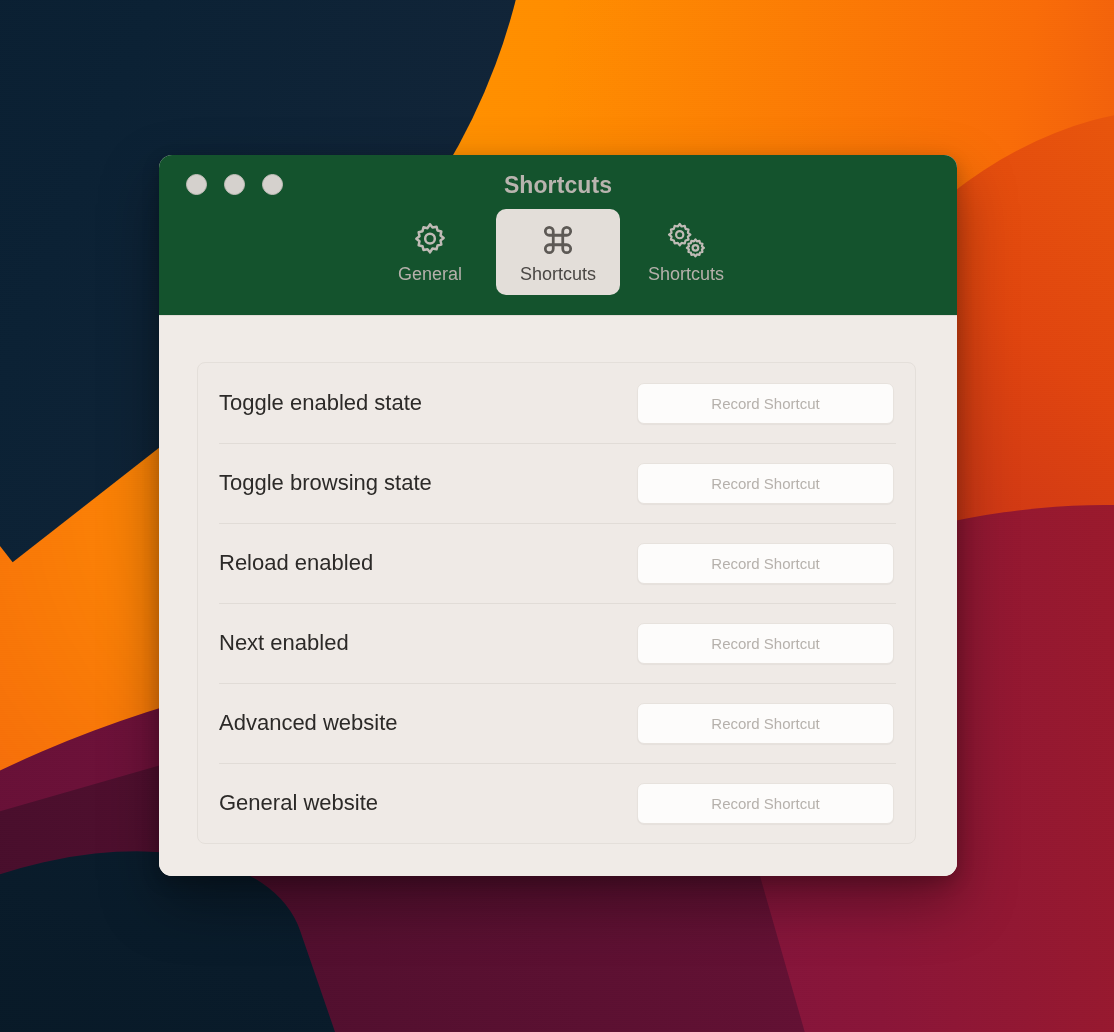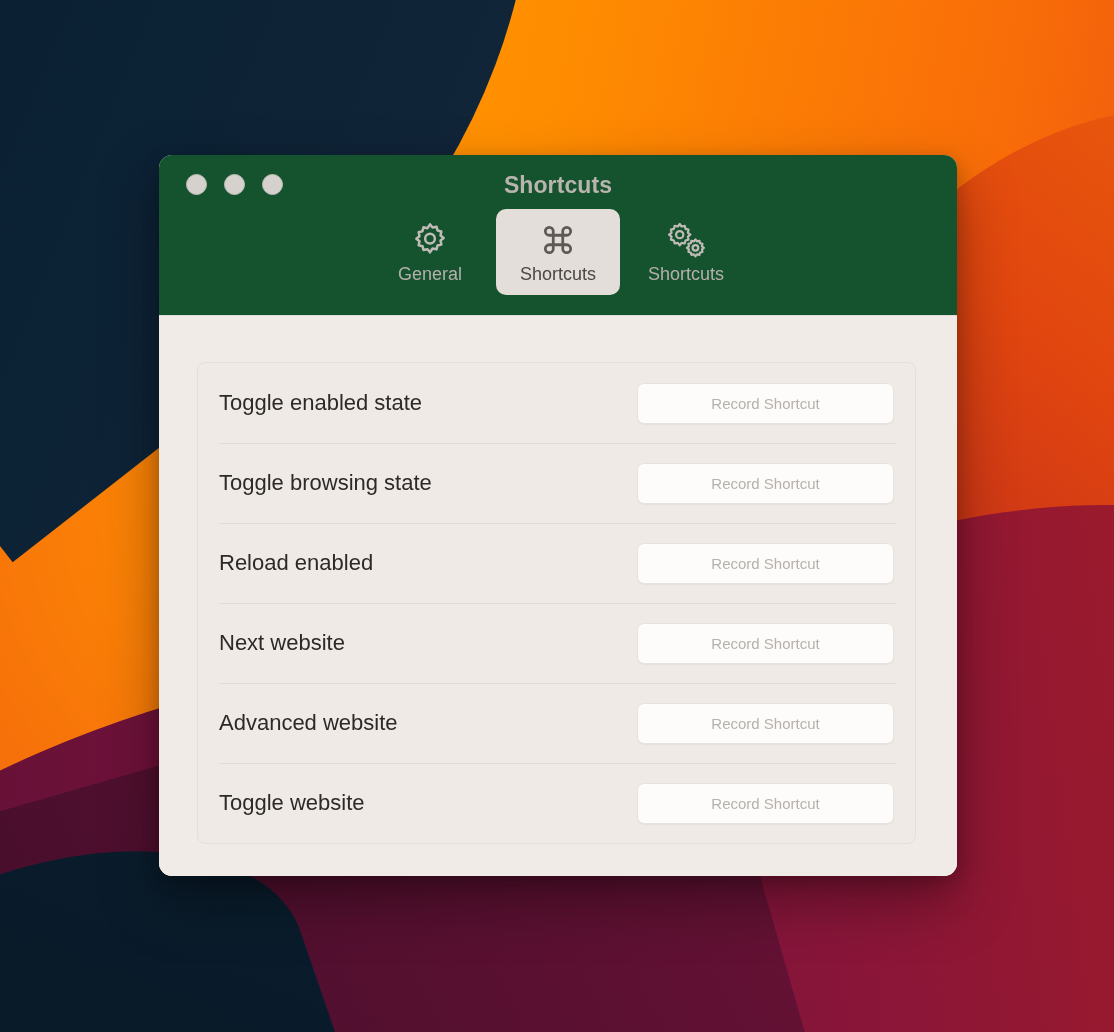--- a/index.html
+++ b/index.html
@@ -208,31 +208,31 @@
           <span class="row-label">Toggle browsing state</span>
           <div class="record-btn">Record Shortcut</div>
         </div>
 
         <div class="row">
           <span class="row-label">Reload enabled</span>
           <div class="record-btn">Record Shortcut</div>
         </div>
 
         <div class="row">
-          <span class="row-label">Next website</span>
+          <span class="row-label">Next enabled</span>
           <div class="record-btn">Record Shortcut</div>
         </div>
 
         <div class="row">
           <span class="row-label">Advanced website</span>
           <div class="record-btn">Record Shortcut</div>
         </div>
 
         <div class="row">
-          <span class="row-label">Toggle website</span>
+          <span class="row-label">General website</span>
           <div class="record-btn">Record Shortcut</div>
         </div>
 
       </div>
     </div>
 
   </div>
 </div>
 
 </body></html>

